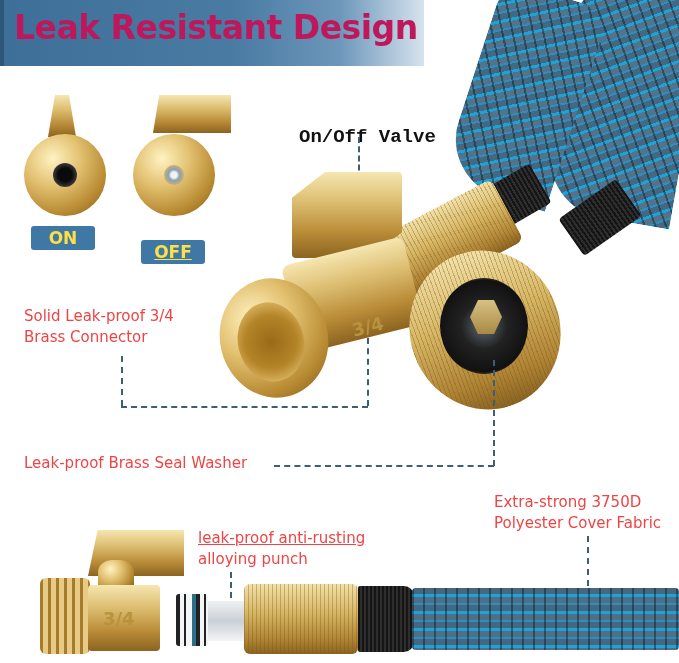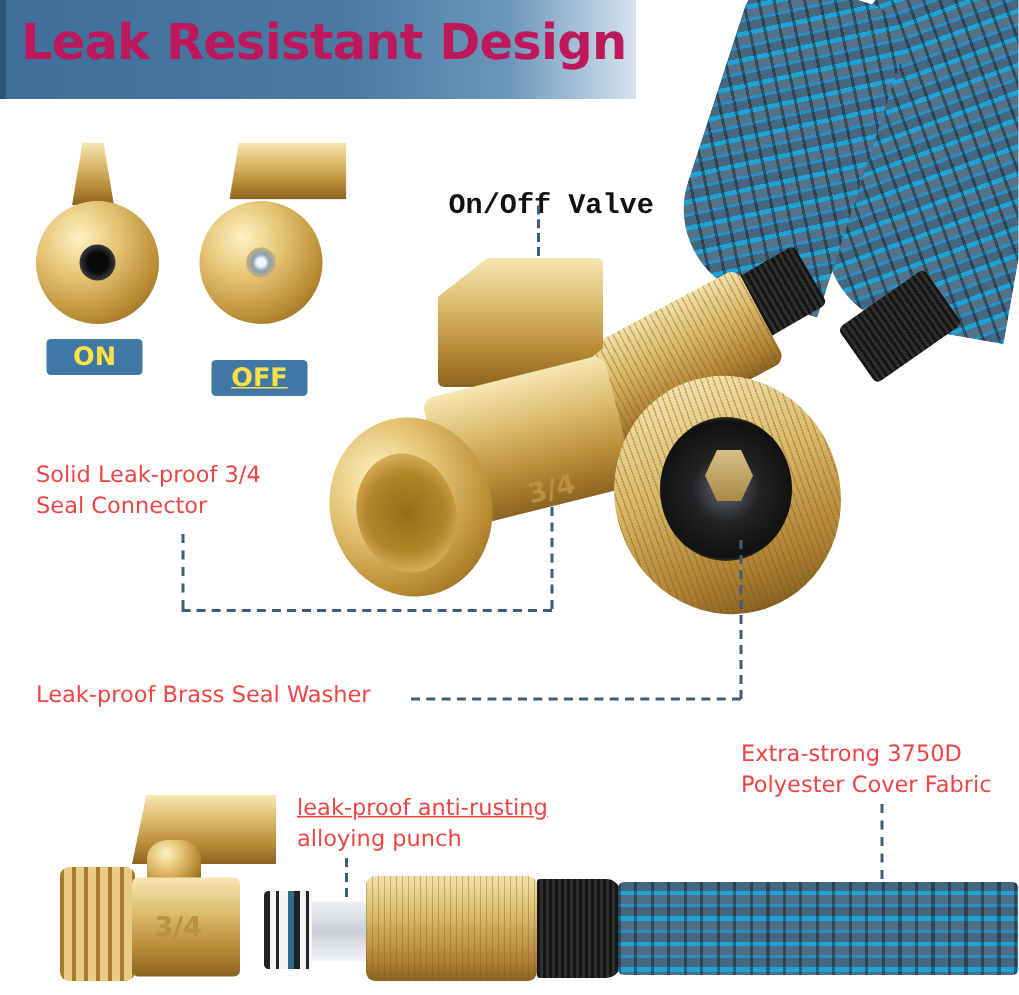--- a/index.html
+++ b/index.html
@@ -81,21 +81,21 @@
 <div class="abs brass-lin" style="left:290px; top:250px; width:125px; height:90px; border-radius:8px; transform:rotate(-14deg);"></div>
 <div class="abs" style="left:352px; top:316px; font-size:18px; font-weight:bold; color:#b8923e; transform:rotate(-14deg);">3/4</div>
 <div class="abs brass" style="left:220px; top:278px; width:108px; height:120px; border-radius:50%; transform:rotate(-14deg);"></div>
 <div class="abs" style="left:238px; top:302px; width:66px; height:80px; border-radius:50%; background:radial-gradient(circle at 50% 50%,#9a6a18 0%,#b48428 50%,#d9b460 80%,#e9cf88 100%); transform:rotate(-14deg);"></div>
 
 <div class="abs knurl" style="left:410px; top:250px; width:150px; height:160px; border-radius:50%; transform:rotate(-20deg);"></div>
 <div class="abs" style="left:440px; top:278px; width:88px; height:96px; border-radius:50%; background:radial-gradient(circle at 50% 50%,#5e6a75 0%,#222 35%,#111 70%,#a78a46 85%,#d9bc6e 100%);"></div>
 <div class="abs" style="left:470px; top:300px; width:32px; height:34px; background:linear-gradient(180deg,#d8c084,#a88a44); clip-path:polygon(25% 0,75% 0,100% 50%,75% 100%,25% 100%,0 50%);"></div>
 
 <div class="abs label" style="left:24px; top:306px;">Solid Leak-proof 3/4</div>
-<div class="abs label" style="left:24px; top:327px;">Seal Connector</div>
+<div class="abs label" style="left:24px; top:327px;">Brass Connector</div>
 <div class="abs dash-v" style="left:121px; top:356px; height:50px;"></div>
 <div class="abs dash-h" style="left:121px; top:406px; width:247px;"></div>
 <div class="abs dash-v" style="left:367px; top:338px; height:68px;"></div>
 
 <div class="abs label" style="left:24px; top:453px;">Leak-proof Brass Seal Washer</div>
 <div class="abs dash-h" style="left:274px; top:465px; width:220px;"></div>
 <div class="abs dash-v" style="left:493px; top:360px; height:106px;"></div>
 
 <div class="abs label" style="left:494px; top:492px;">Extra-strong 3750D</div>
 <div class="abs label" style="left:494px; top:513px;">Polyester Cover Fabric</div>

